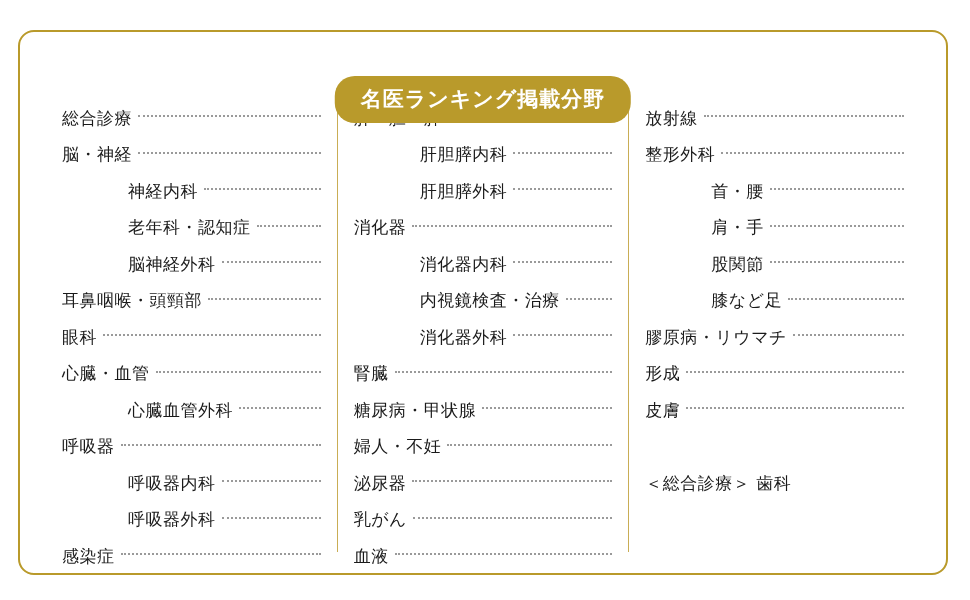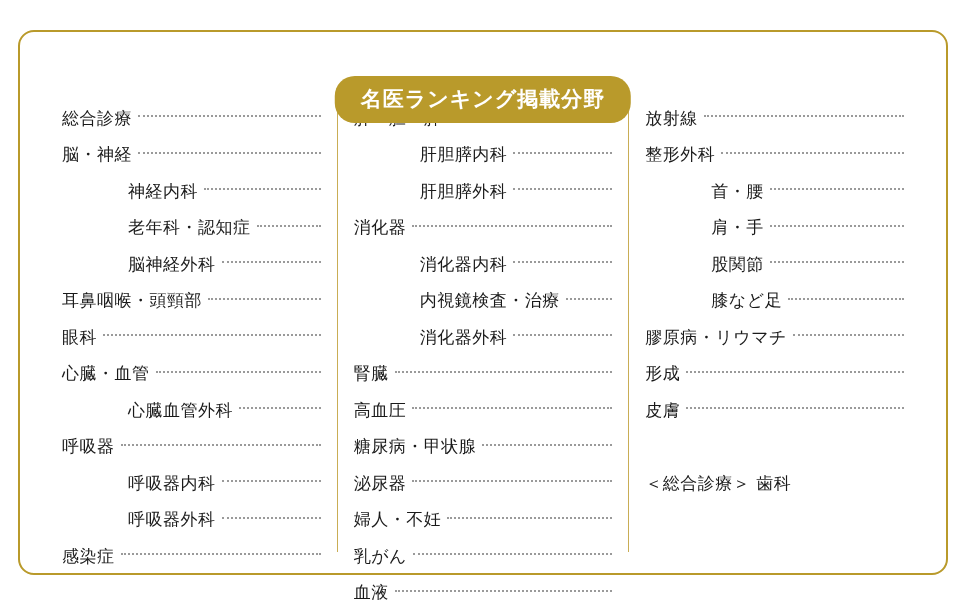--- a/index.html
+++ b/index.html
@@ -168,33 +168,29 @@
         </div>
         <div class="row indent">
           <span class="label">消化器外科</span>
           <span class="dots"></span>
         </div>
         <div class="row">
           <span class="label">腎臓</span>
           <span class="dots"></span>
         </div>
         <div class="row">
-          <span class="label">高血圧</span>
-          <span class="dots"></span>
-        </div>
-        <div class="row">
           <span class="label">糖尿病・甲状腺</span>
           <span class="dots"></span>
         </div>
         <div class="row">
+          <span class="label">婦人・不妊</span>
+          <span class="dots"></span>
+        </div>
+        <div class="row">
           <span class="label">泌尿器</span>
-          <span class="dots"></span>
-        </div>
-        <div class="row">
-          <span class="label">婦人・不妊</span>
           <span class="dots"></span>
         </div>
         <div class="row">
           <span class="label">乳がん</span>
           <span class="dots"></span>
         </div>
         <div class="row">
           <span class="label">血液</span>
           <span class="dots"></span>
         </div>

